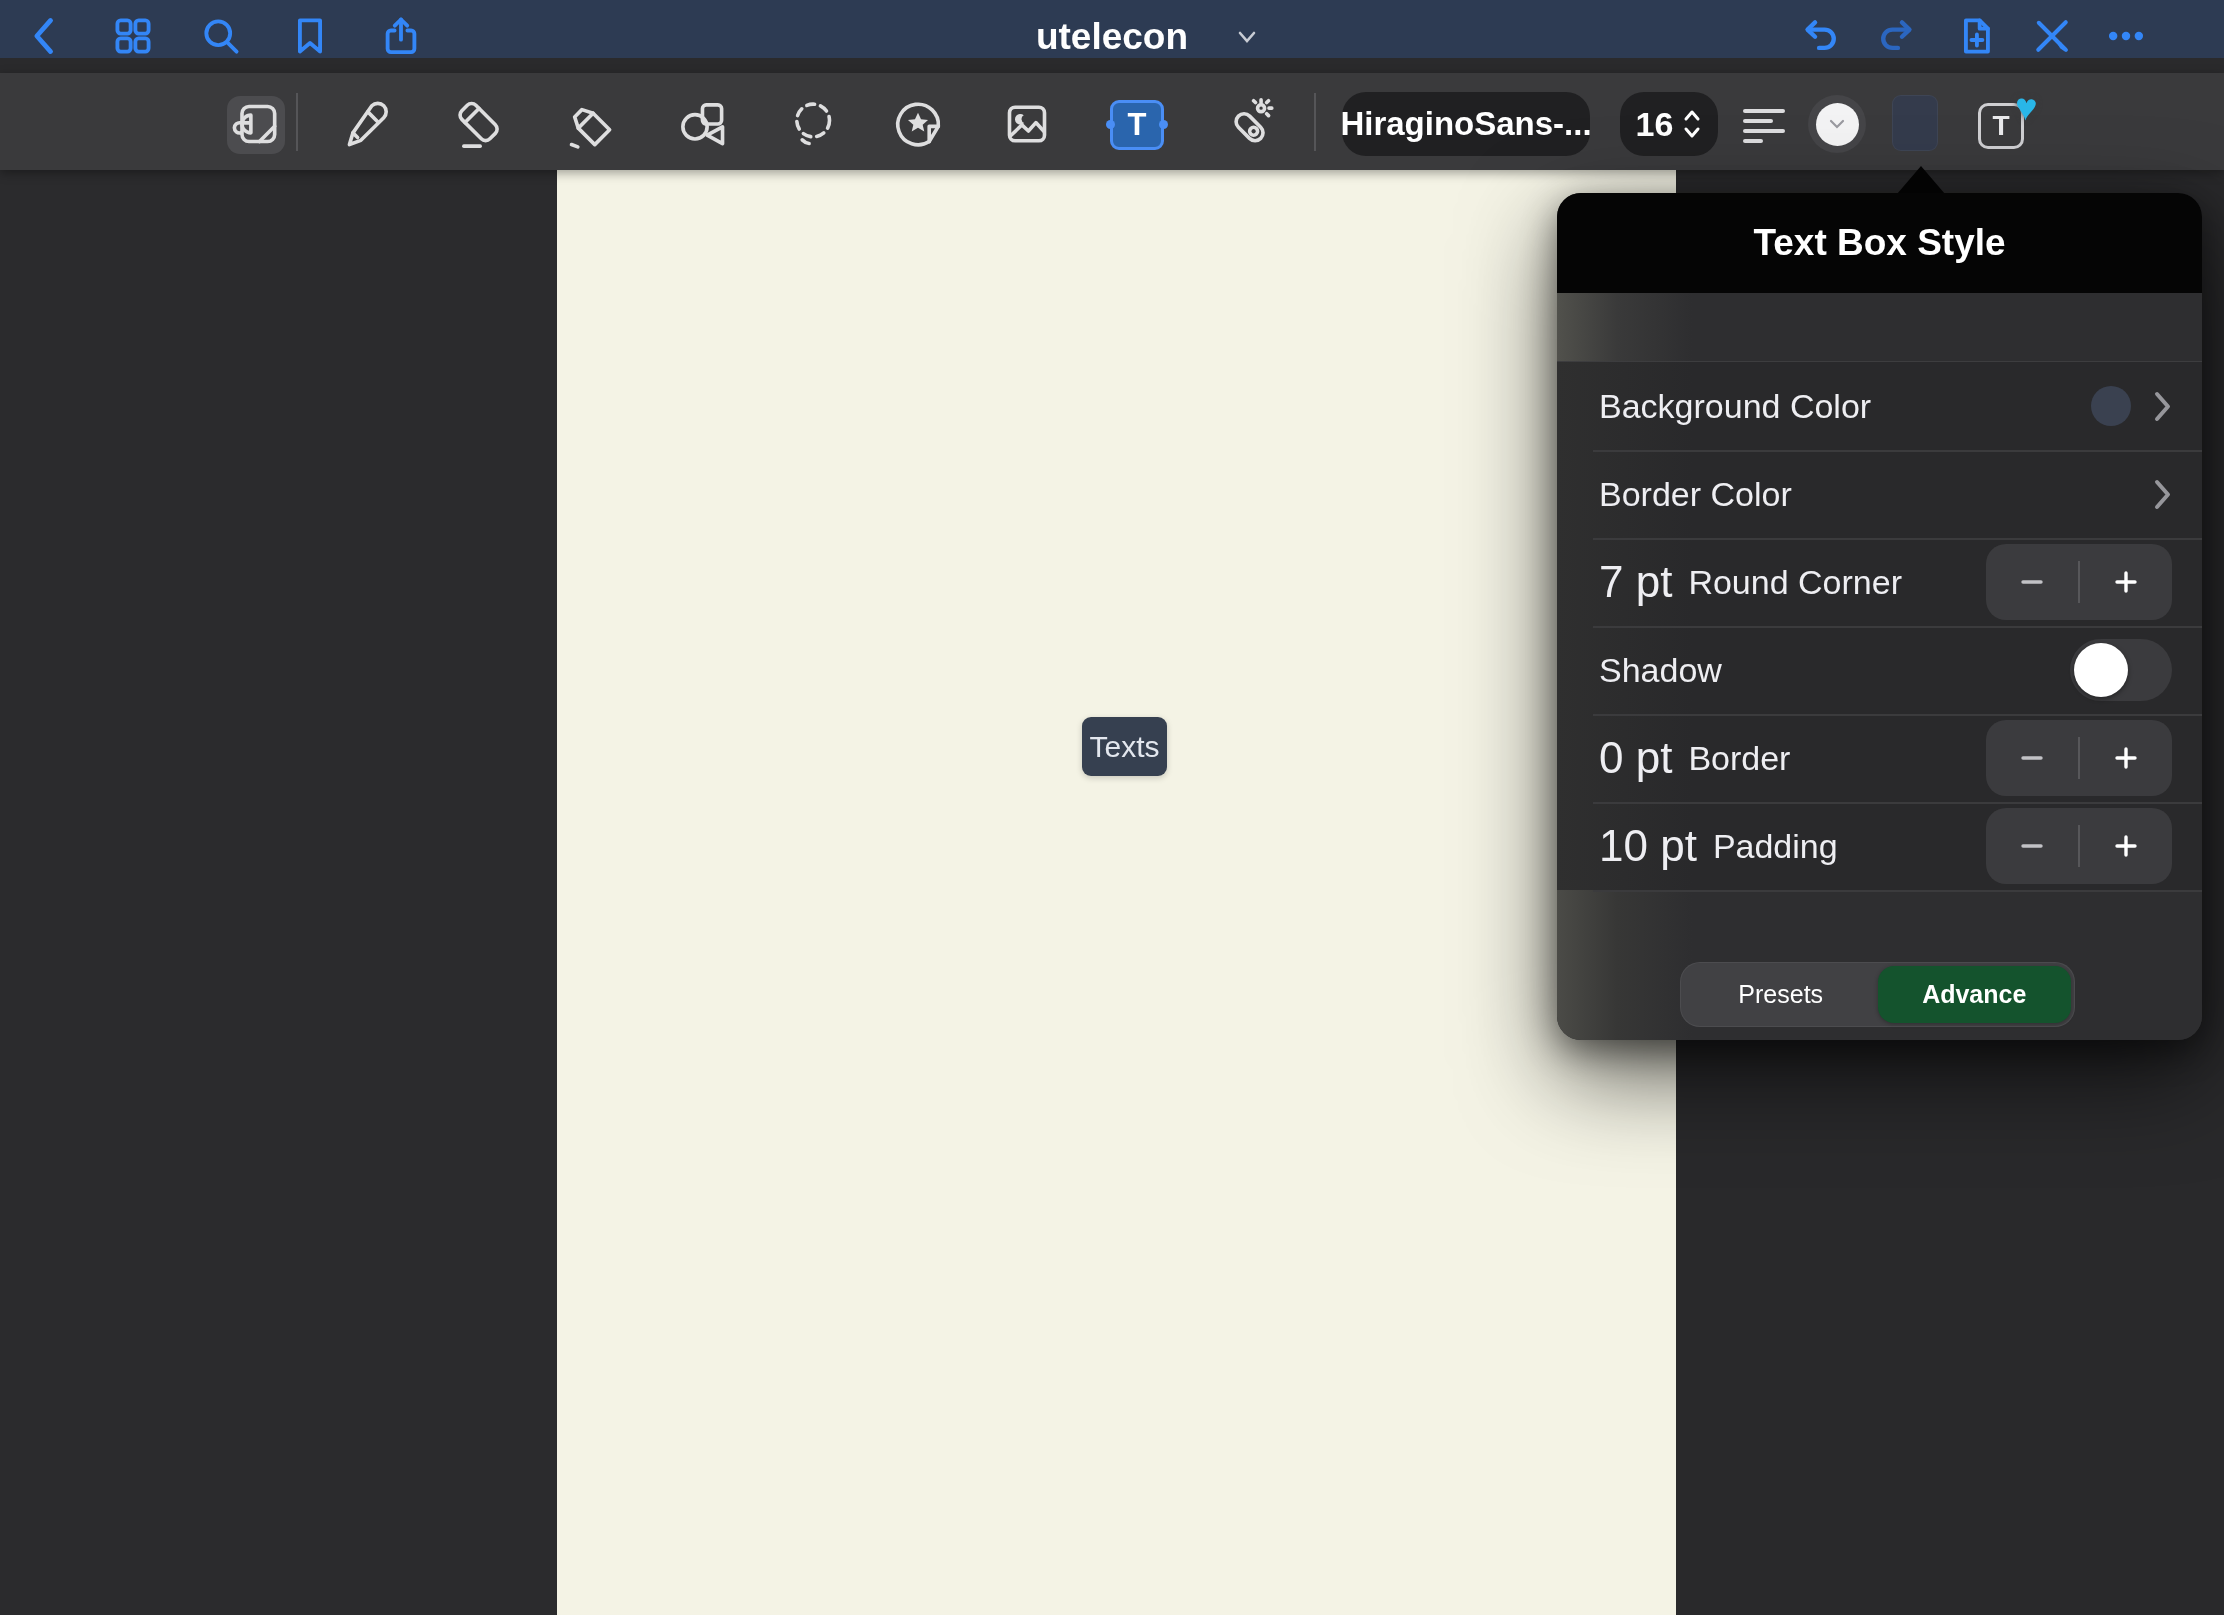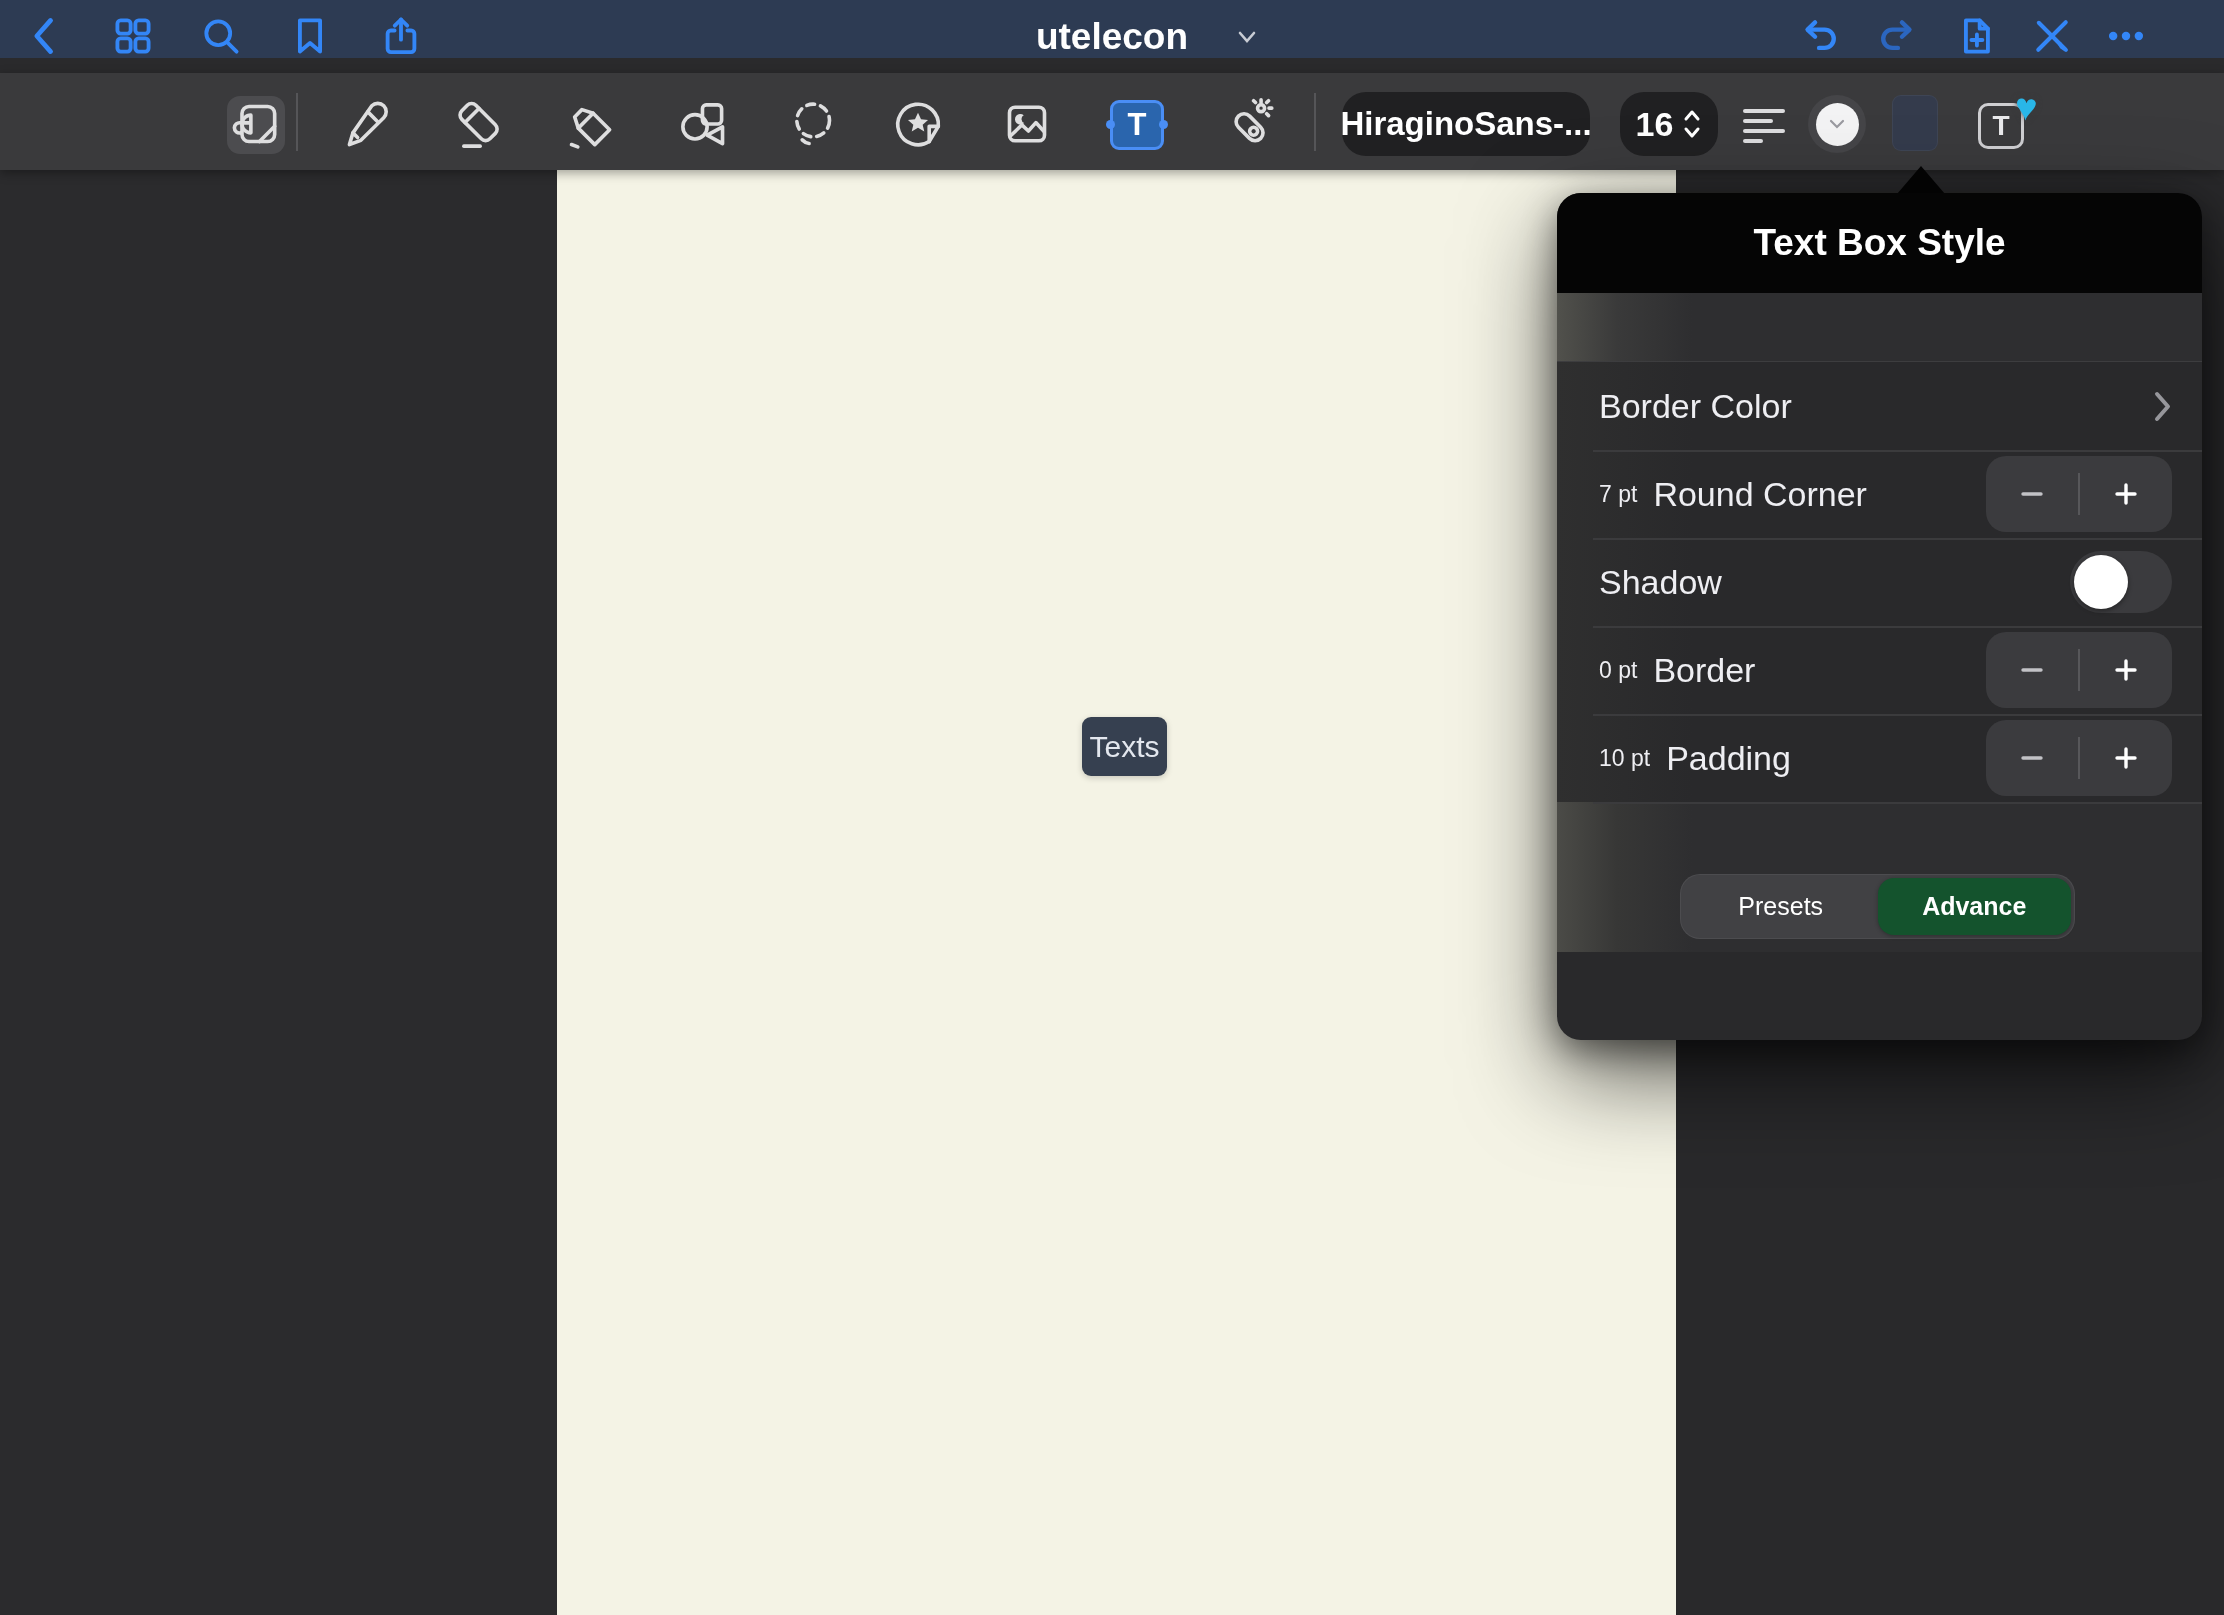--- a/index.html
+++ b/index.html
@@ -69,21 +69,21 @@
   .popup { position:relative; width:645px; height:847px; border-radius:24px; overflow:hidden;
            background:#29292b; box-shadow:0 35px 95px rgba(0,0,0,.62), 0 10px 34px rgba(0,0,0,.45); }
   .p-header { height:100px; background:#050505; display:flex; align-items:center; justify-content:center;
               color:#ffffff; font-size:37px; font-weight:700; }
   .p-preview { height:69px; background:linear-gradient(90deg,#51514c 0px,#3a3a3a 60px,#2e2e30 135px);
                border-bottom:1px solid #3d3d3f; }
   .prow { position:relative; height:88px; display:flex; align-items:center; padding:0 30px 0 42px;
           background:linear-gradient(90deg,#2f2f2f 0px,#29292b 135px); }
   .prow + .prow::before { content:""; position:absolute; left:36px; right:0; top:0; height:1.5px; background:#3b3b3d; }
   .p-footer::before { content:""; position:absolute; left:36px; right:0; top:0; height:1.5px; background:#3b3b3d; }
-  .pval { color:#eeeef2; font-size:23px; margin-right:16px; }
+  .pval { color:#eeeef2; font-size:44px; margin-right:16px; }
   .plabel { color:#eeeef2; font-size:34px; }
   .pspace { flex:1; }
   .swatch { width:40px; height:40px; border-radius:50%; background:#3a4150; margin-right:22px; }
   .chev { width:19px; height:33px; }
   .chev svg { width:100%; height:100%; stroke:#96969b; stroke-width:4; fill:none; stroke-linecap:round; stroke-linejoin:round; }
   .stepper { width:186px; height:76px; background:#3b3b3e; border-radius:20px; display:flex; align-items:center; }
   .step-btn { flex:1; height:100%; display:flex; align-items:center; justify-content:center; }
   .step-btn svg { width:30px; height:30px; fill:none; stroke-linecap:round; }
   .step-div { width:2px; height:42px; background:#57575a; }
   .toggle { width:102px; height:62px; border-radius:31px; background:#3b3b3e; position:relative; }
@@ -295,32 +295,42 @@
 </div>
 
 <div class="popup-wrap">
   <div class="tail"></div>
   <div class="popup">
     <div class="p-header">
       <span>Text Box Style</span>
     </div>
     <div class="p-preview"></div>
 
-
-    <div class="prow">
-      <span class="plabel">Border Color</span>
-      <div class="pspace"></div>
+    <div class="prow">
+      <span class="plabel">Background Color</span>
+      <div class="pspace"></div>
+      <div class="swatch"></div>
       <div class="chev">
         <svg viewBox="0 0 19 33">
             <path d="M4 4 L15 16.5 L4 29"></path>
           </svg>
       </div>
     </div>
 
     <div class="prow">
+      <span class="plabel">Border Color</span>
+      <div class="pspace"></div>
+      <div class="chev">
+        <svg viewBox="0 0 19 33">
+            <path d="M4 4 L15 16.5 L4 29"></path>
+          </svg>
+      </div>
+    </div>
+
+    <div class="prow">
       <span class="pval">7 pt</span>
       <span class="plabel">Round Corner</span>
       <div class="pspace"></div>
       <div class="stepper">
         <div class="step-btn">
           <svg viewBox="0 0 30 30">
               <path d="M6 15 H24" stroke="#c2c2c6" stroke-width="3.4"></path>
             </svg>
         </div>
         <div class="step-div"></div>

